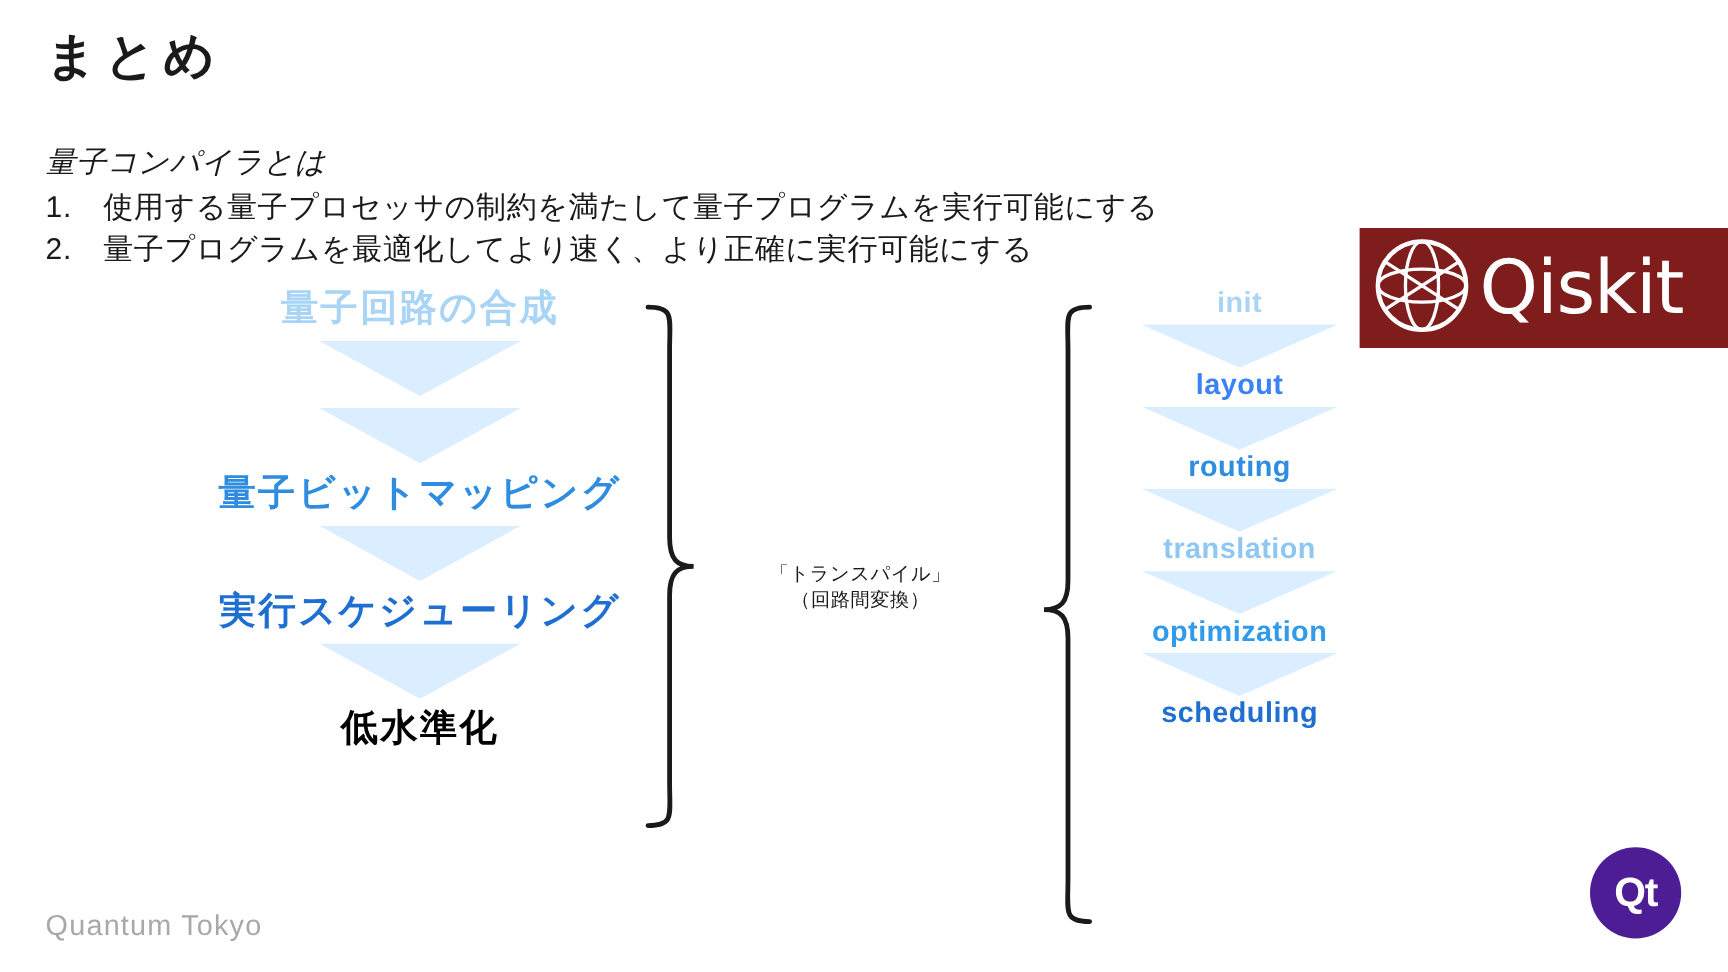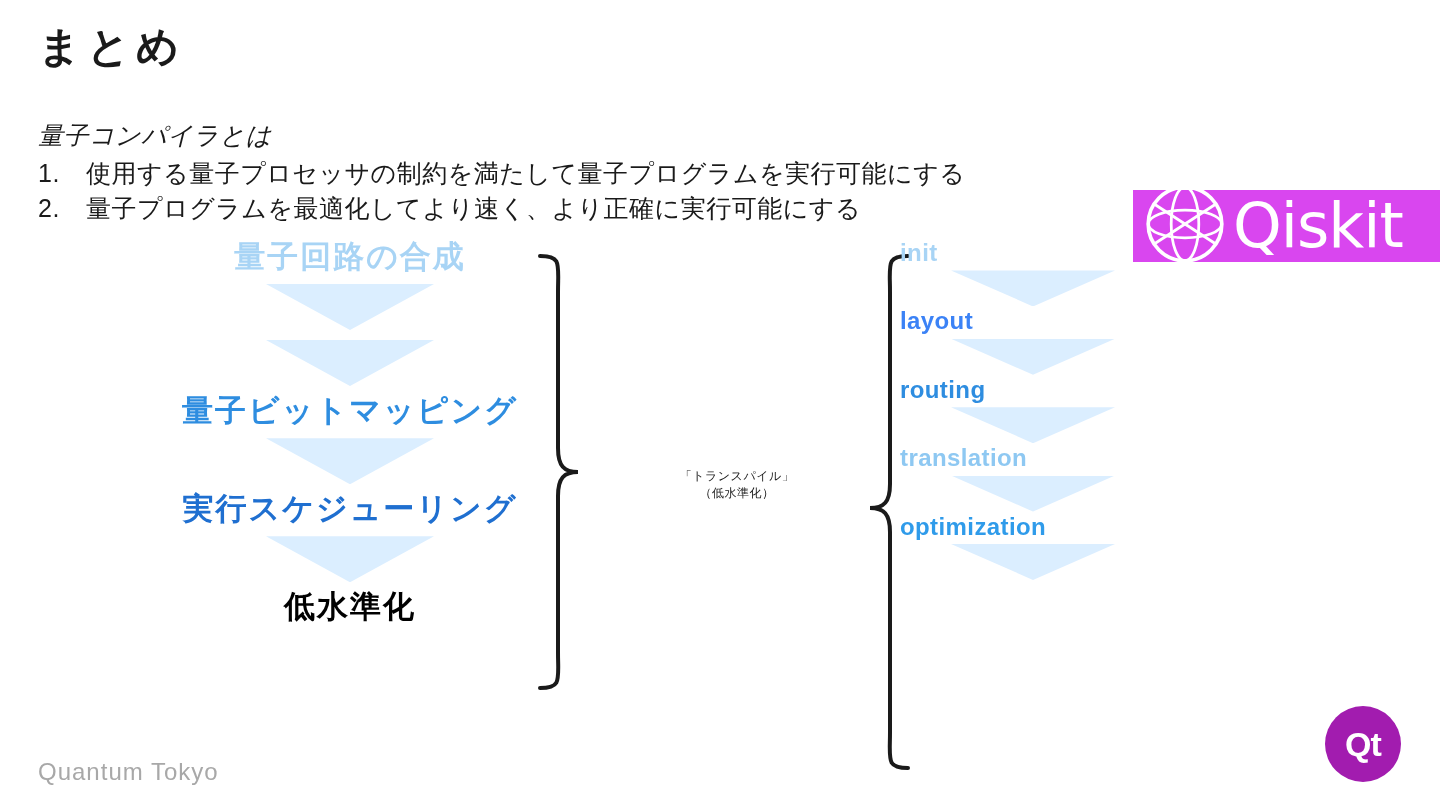--- a/index.html
+++ b/index.html
@@ -71,21 +71,21 @@
     left: 150px;
     top: 0px;
     width: 400px;
     text-align: center;
   }
   .col-right {
     position: absolute;
     left: 900px;
     top: 0px;
     width: 266px;
-    text-align: left;
+    text-align: center;
   }
 
   .stage {
     font-weight: bold;
     line-height: 1.1;
     white-space: nowrap;
   }
   .col-left .stage {
     font-size: 31px;
     letter-spacing: 2px;
@@ -118,38 +118,38 @@
   
   .brace {
     position: absolute;
   }
   .brace-left { left: 536px; top: 12px; }
   .brace-right { left: 866px; top: 12px; }
 
   
   .center-caption {
     position: absolute;
-    left: 602px;
+    left: 582px;
     top: 228px;
     width: 270px;
     text-align: center;
-    font-size: 12px;
+    font-size: 16px;
     line-height: 1.4;
     color: #1a1a1a;
     letter-spacing: 0.5px;
   }
 
   
   .qiskit-logo {
     position: absolute;
     left: 1133px;
     top: 190px;
     width: 307px;
-    height: 72px;
-    background: #d946ef;
+    height: 100px;
+    background: #7f1d1d;
     display: flex;
     align-items: center;
     overflow: hidden;
   }
   .qiskit-mark {
     margin-left: 6px;
     flex: 0 0 auto;
   }
   .qiskit-word {
     color: #ffffff;
@@ -170,21 +170,21 @@
     color: #a8a8a8;
     letter-spacing: 1px;
   }
   .qt-badge {
     position: absolute;
     left: 1325px;
     top: 706px;
     width: 76px;
     height: 76px;
     border-radius: 50%;
-    background: #a21caf;
+    background: #4c1d95;
     color: #ffffff;
     display: flex;
     align-items: center;
     justify-content: center;
     font-size: 34px;
     font-weight: bold;
     letter-spacing: -1px;
   }
 </style>
 </head>
@@ -220,40 +220,41 @@
   </div>
 
   <div class="brace brace-left">
     <svg width="46" height="440" viewBox="0 0 46 440" fill="none" xmlns="http://www.w3.org/2000/svg">
       <path d="M4 4 C26 4, 22 12, 22 40 L22 196 C22 214, 28 220, 42 220 C28 220, 22 226, 22 244 L22 400 C22 428, 26 436, 4 436" stroke="#1a1a1a" stroke-width="4" fill="none" stroke-linecap="round"></path>
     </svg>
   </div>
 
   <div class="center-caption">
     <div>「トランスパイル」</div>
-    <div>（低水準化）</div>
+    <div>（回路間変換）</div>
   </div>
 
   <div class="brace brace-right">
     <svg width="46" height="520" viewBox="0 0 46 520" fill="none" xmlns="http://www.w3.org/2000/svg">
       <path d="M42 4 C20 4, 24 12, 24 40 L24 232 C24 250, 18 256, 4 256 C18 256, 24 262, 24 280 L24 480 C24 508, 20 516, 42 516" stroke="#1a1a1a" stroke-width="4" fill="none" stroke-linecap="round"></path>
     </svg>
   </div>
 
   <div class="col-right">
     <div class="stage" style="color:#a8d4f5">init</div>
     <div class="arrow"></div>
     <div class="stage" style="color:#3b82f6">layout</div>
     <div class="arrow"></div>
     <div class="stage" style="color:#2e8de0">routing</div>
     <div class="arrow"></div>
     <div class="stage" style="color:#8ec8f2">translation</div>
     <div class="arrow"></div>
     <div class="stage" style="color:#2f9bea">optimization</div>
     <div class="arrow"></div>
+    <div class="stage" style="color:#1f6fd0">scheduling</div>
   </div>
 
 </div>
 
 <div class="qiskit-logo">
   <span class="qiskit-mark">
     <svg width="92" height="92" viewBox="0 0 100 100" xmlns="http://www.w3.org/2000/svg">
       <circle cx="50" cy="50" r="40" stroke="#ffffff" stroke-width="4" fill="none"></circle>
       <ellipse cx="50" cy="50" rx="40" ry="15" stroke="#ffffff" stroke-width="3" fill="none"></ellipse>
       <ellipse cx="50" cy="50" rx="15" ry="40" stroke="#ffffff" stroke-width="3" fill="none"></ellipse>

